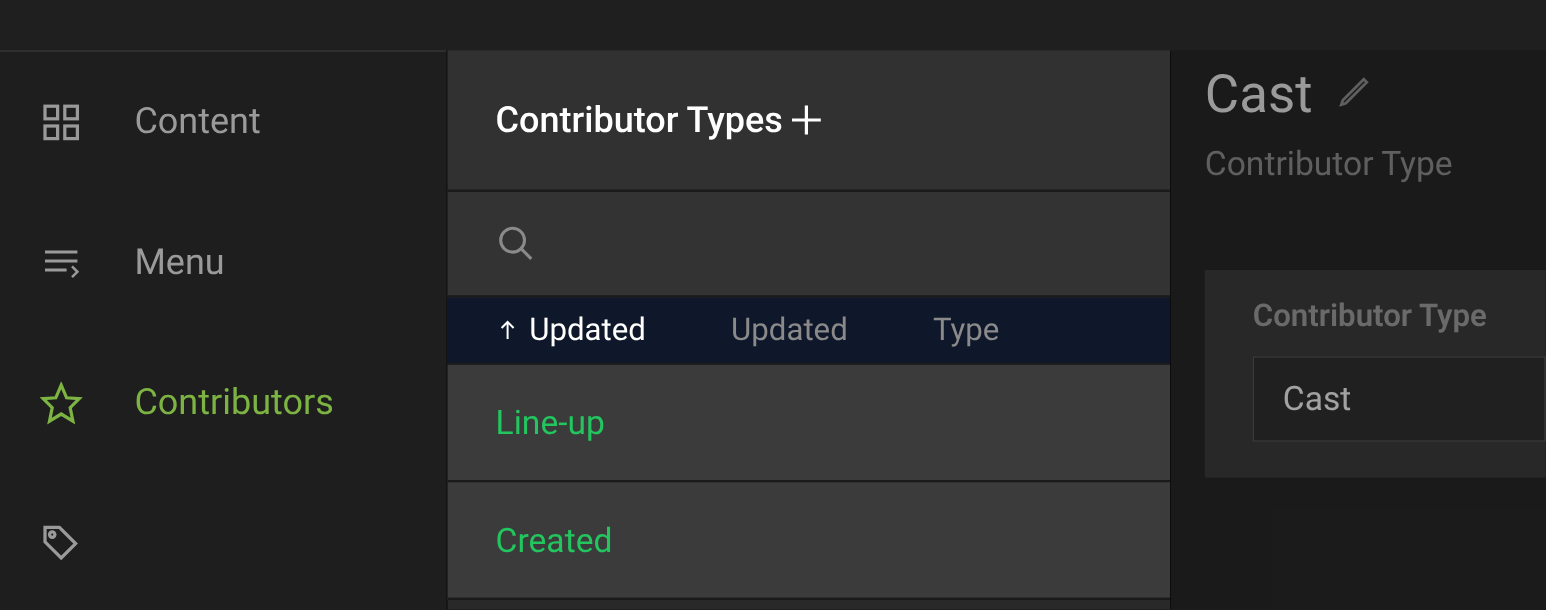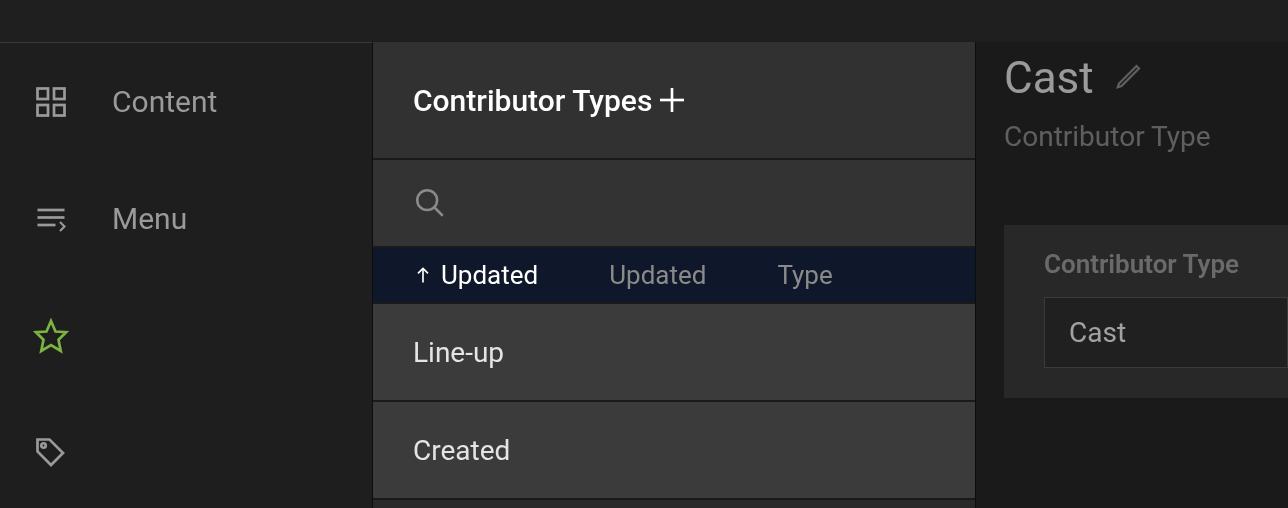--- a/index.html
+++ b/index.html
@@ -110,21 +110,21 @@
       align-items: center;
       gap: 8px;
     }
     .sort-col.active { color: #fff; }
     .list-row {
       height: 98px;
       display: flex;
       align-items: center;
       padding: 0 40px;
       font-size: 28px;
-      color: #e5e5e5;
+      color: #22c55e;
       background: #3b3b3b;
       border-bottom: 2px solid #1a1a1a;
       cursor: pointer;
     }
     .right {
       width: 312px;
       background: #262626;
       padding: 0 0 10px 28px;
       flex-shrink: 0;
       position: relative;
@@ -203,20 +203,21 @@
         </svg>
       </span>
       <span class="sidebar-label">Menu</span>
     </div>
     <div class="sidebar-item active">
       <span class="sidebar-icon">
         <svg width="36" height="36" viewBox="0 0 24 24" fill="none" stroke="currentColor" stroke-width="1.8">
           <polygon points="12 2 15 9 22 9.5 17 14.5 18.5 22 12 18 5.5 22 7 14.5 2 9.5 9 9"></polygon>
         </svg>
       </span>
+      <span class="sidebar-label">Contributors</span>
     </div>
     <div class="sidebar-item">
       <span class="sidebar-icon">
         <svg width="36" height="36" viewBox="0 0 24 24" fill="none" stroke="currentColor" stroke-width="1.8">
           <path d="M20 12 L12 20 L3 11 L3 3 L11 3 Z"></path>
           <circle cx="7" cy="7" r="1.5"></circle>
         </svg>
       </span>
     </div>
   </nav>

